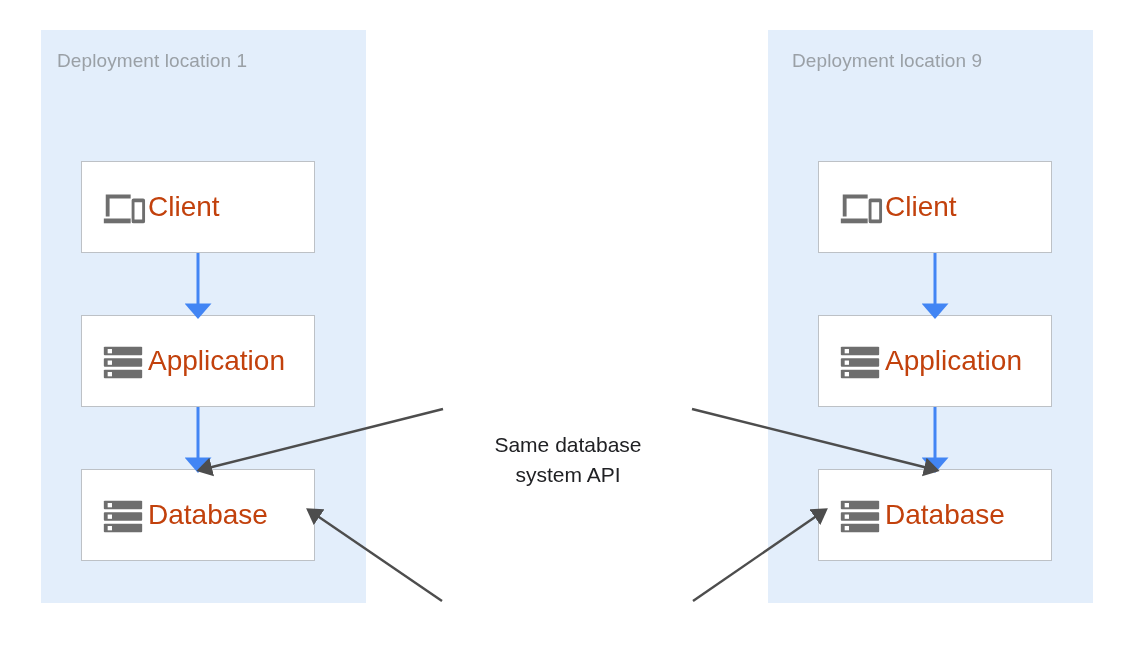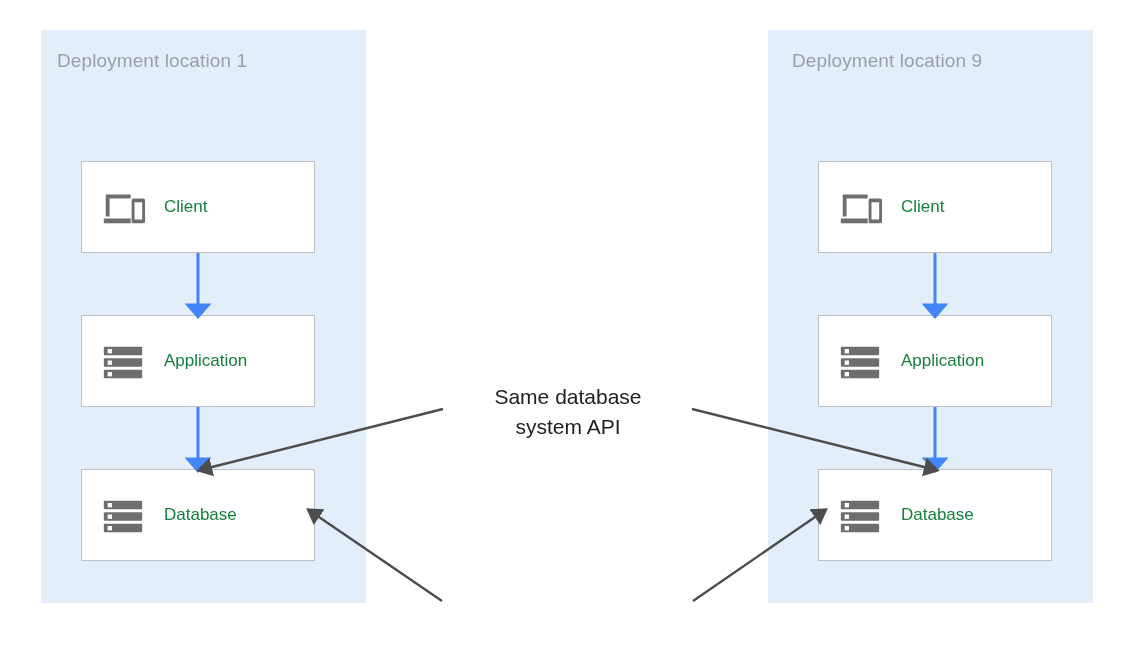--- a/index.html
+++ b/index.html
@@ -38,40 +38,41 @@
     justify-content: flex-start;
   }
   .node-icon {
     width: 46px;
     height: 46px;
     margin-left: 18px;
     flex: 0 0 auto;
     display: block;
   }
   .node-label {
-    font-size: 17px;
-    color: #15803d;
-    margin-left: 18px;
+    font-size: 28px;
+    color: #c2410c;
+    margin-left: 2px;
     white-space: nowrap;
   }
   .svg-layer {
     position: absolute;
     left: 0;
     top: 0;
     width: 1132px;
     height: 662px;
     pointer-events: none;
   }
   .annot {
     position: absolute;
     font-size: 21px;
     color: #202124;
     line-height: 30px;
     text-align: center;
     white-space: pre-line;
+    margin-top: 48px;
   }
 </style>
 </head>
 <body>
 
 <div id="canvas">
 
   <div class="zone" style="left:41px; top:30px; width:325px; height:573px;"></div>
   <div class="zone-title" style="left:57px; top:50px;">Deployment location 1</div>
 

